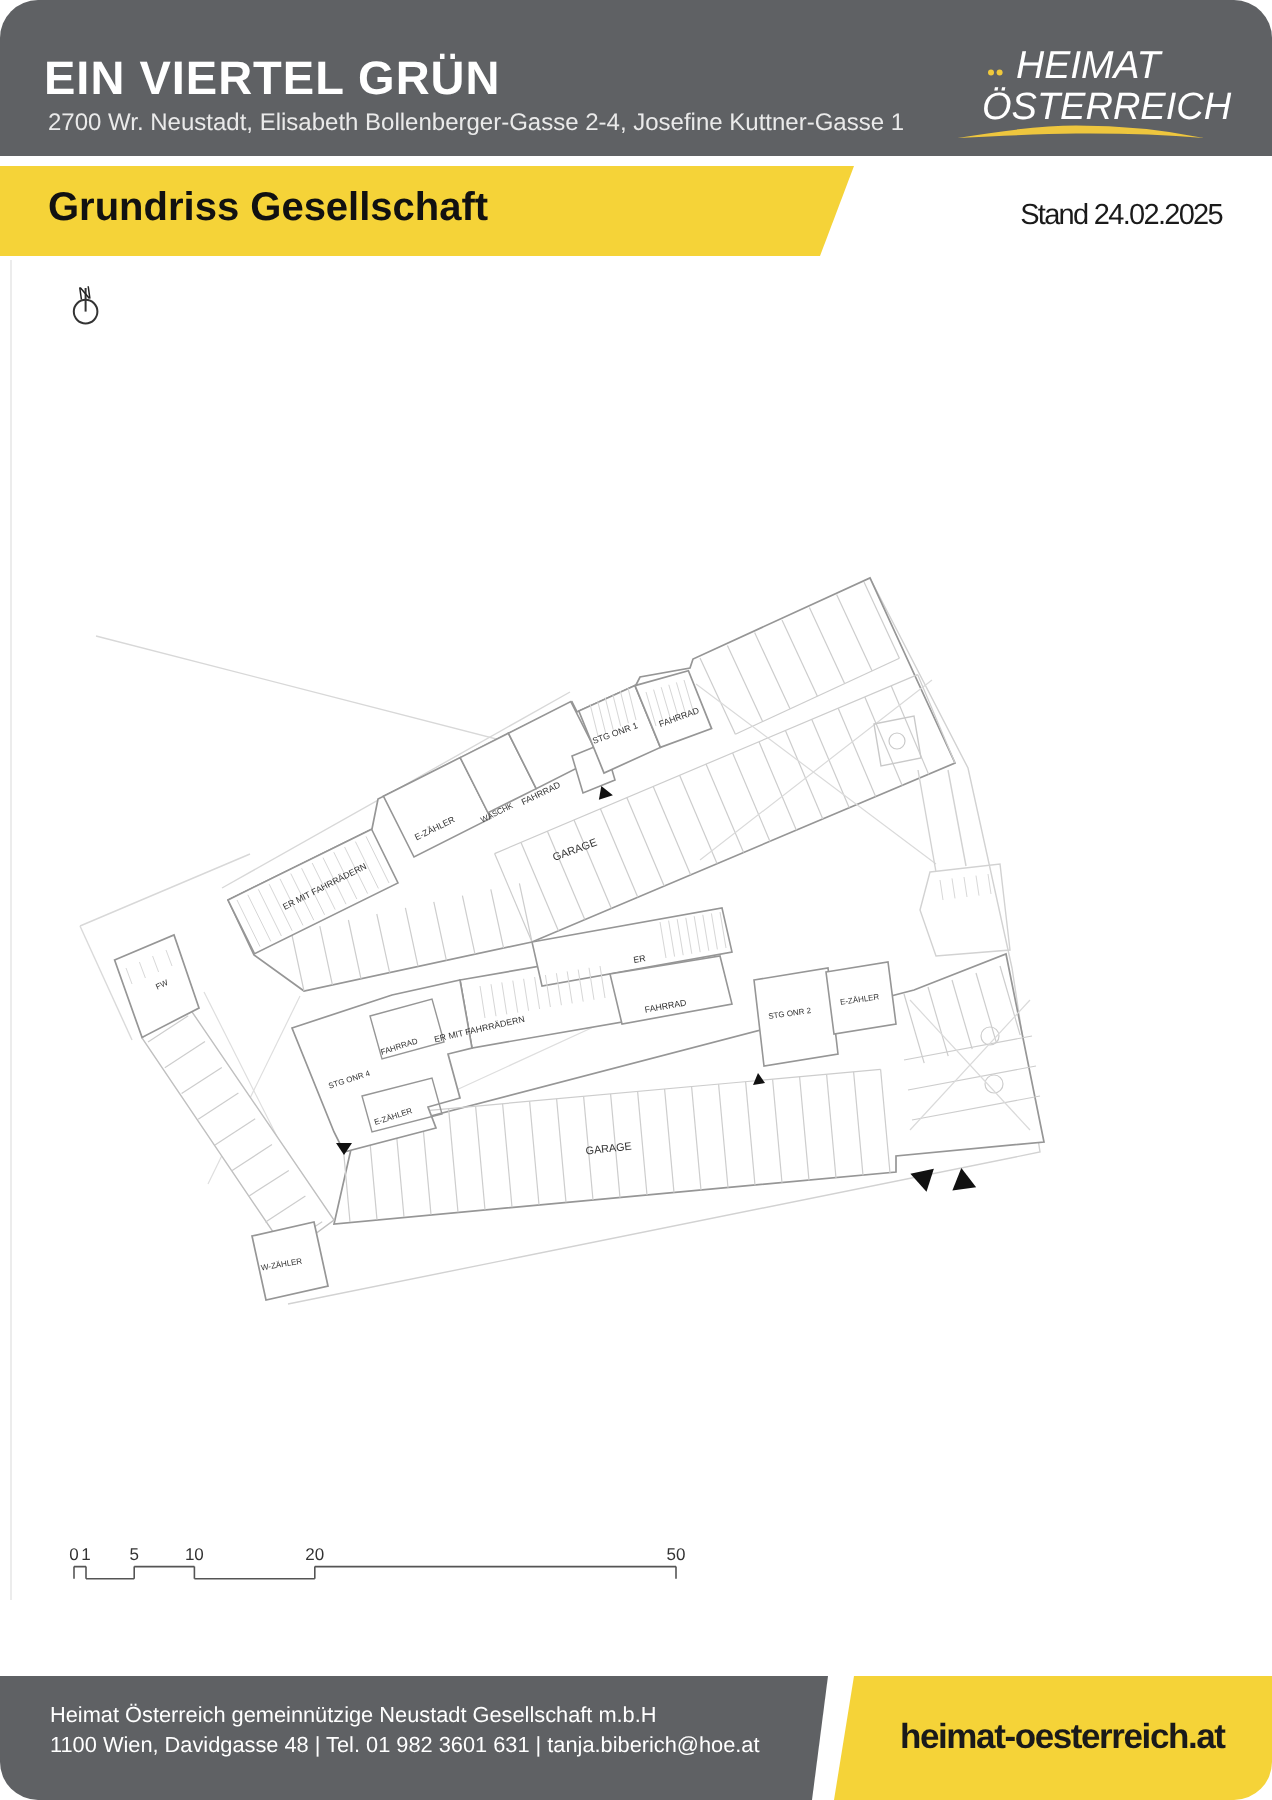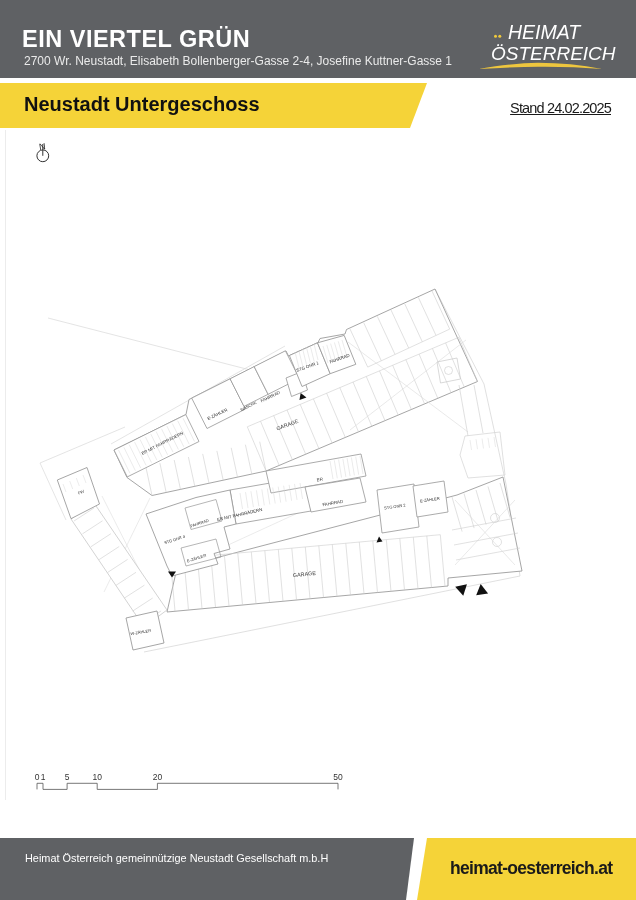--- a/index.html
+++ b/index.html
@@ -1,28 +1,28 @@
 <!DOCTYPE html>
 <html><head>
 <meta charset="utf-8">
 <style>
 * { margin:0; padding:0; box-sizing:border-box; }
 html,body { width:636px; height:900px; background:#fff; font-family:"Liberation Sans", sans-serif; }
-.page { position:relative; width:636px; height:900px; overflow:hidden; background:#fff; }
+.page { position:relative; width:636px; height:900px; overflow:hidden; background:#fff;border-radius:19px; }
 
 .header { position:absolute; left:0; top:0; width:636px; height:77.5px; background:#5f6164; }
 .header h1 { position:absolute; left:22px; top:26px; font-size:23.5px; font-weight:bold; color:#fff; letter-spacing:0.5px; }
 .header .sub { position:absolute; left:24px; top:54px; font-size:12px; color:#eaeaea; }
 
 .logo { position:absolute; right:0; top:0; }
 
 .banner { position:absolute; left:0; top:83px; width:427px; height:45px; background:#f5d338;
   clip-path: polygon(0 0, 427px 0, 410px 45px, 0 45px); }
 .banner span { position:absolute; left:24px; top:10px; font-size:20px; font-weight:bold; color:#111; }
-.stand { position:absolute; top:100px; right:25px; font-size:14.5px; letter-spacing:-0.85px; color:#1a1a1a;text-decoration:underline; }
+.stand { position:absolute; top:100px; right:25px; font-size:14.5px; letter-spacing:-0.85px; color:#1a1a1a; }
 
 .footer { position:absolute; left:0; top:838px; width:636px; height:62px; background:#5f6164;
   clip-path: polygon(0 0, 414px 0, 406px 62px, 0 62px); }
 .footer .l1 { position:absolute; left:25px; top:13.5px; font-size:10.9px; color:#fff; }
 .footer .l2 { position:absolute; left:25px; top:29px; font-size:10.9px; color:#fff; }
 .fyellow { position:absolute; left:417px; top:838px; width:219px; height:72px; background:#f5d338;
   clip-path: polygon(10px 0, 219px 0, 219px 62px, 0 62px); }
 .fyellow span { position:absolute; left:33px; top:19.5px; font-size:17.5px; letter-spacing:-0.7px; font-weight:bold; color:#1a1a1a; }
 
 .vline { position:absolute; left:5px; top:130px; width:1px; height:670px; background:#ececec; }
@@ -35,21 +35,21 @@
     <div class="sub">2700 Wr. Neustadt, Elisabeth Bollenberger-Gasse 2-4, Josefine Kuttner-Gasse 1</div>
     <svg class="logo" width="160" height="78" viewBox="0 0 160 78">
       <text x="32" y="39" font-size="19.5" font-style="italic" fill="#fff" font-family="Liberation Sans, sans-serif">HEIMAT</text>
       <text x="15" y="59.5" font-size="19" font-style="italic" fill="#fff" font-family="Liberation Sans, sans-serif">ÖSTERREICH</text>
       <circle cx="19.5" cy="36.2" r="1.5" fill="#f0c93c"></circle>
       <circle cx="23.8" cy="36.2" r="1.5" fill="#f0c93c"></circle>
       <path d="M2.8 69 Q40 62.8 62 62.8 Q95 62.8 126 69 Q95 66.5 62 66.8 Q40 67 2.8 69 Z" fill="#eec63e"></path>
     </svg>
   </div>
   <div class="banner">
-      <span>Neustadt Untergeschoss</span>
+      <span>Grundriss Gesellschaft</span>
     </div>
   <div class="stand">Stand 24.02.2025</div>
   <div class="vline"></div>
   <svg width="636" height="900" viewBox="0 0 636 900" style="position:absolute;left:0;top:0">
 <polyline points="48,318 258,372" fill="none" stroke="#d8d8d8" stroke-width="0.7"></polyline>
 <polyline points="40,463 125,427" fill="none" stroke="#d8d8d8" stroke-width="0.7"></polyline>
 <polyline points="40,463 66,520" fill="none" stroke="#dadada" stroke-width="0.7"></polyline>
 <polyline points="144,652 520,576 506,484 484,384 435,289" fill="none" stroke="#d2d2d2" stroke-width="0.7"></polyline>
 <polyline points="111,444 285,346" fill="none" stroke="#d8d8d8" stroke-width="0.7"></polyline>
 <path d="M114 450 L186 414.5 L189 399.5 L286 351 L288.5 356 L318 342.5 L320 338.5 L345 334 L346.5 329.5 L435 289 L477.5 381.5 L266 471 L152 495.5 L127 477.5 Z" fill="#ffffff" stroke="#969696" stroke-width="0.85"></path>
@@ -292,17 +292,18 @@
 <line x1="338.0" y1="783.3" x2="338.0" y2="789.4" stroke="#555" stroke-width="0.8"></line>
 <text x="37.0" y="780" font-size="8.5" fill="#333" font-family="Liberation Sans, sans-serif" text-anchor="middle">0</text>
 <text x="43.0" y="780" font-size="8.5" fill="#333" font-family="Liberation Sans, sans-serif" text-anchor="middle">1</text>
 <text x="67.1" y="780" font-size="8.5" fill="#333" font-family="Liberation Sans, sans-serif" text-anchor="middle">5</text>
 <text x="97.2" y="780" font-size="8.5" fill="#333" font-family="Liberation Sans, sans-serif" text-anchor="middle">10</text>
 <text x="157.4" y="780" font-size="8.5" fill="#333" font-family="Liberation Sans, sans-serif" text-anchor="middle">20</text>
 <text x="338.0" y="780" font-size="8.5" fill="#333" font-family="Liberation Sans, sans-serif" text-anchor="middle">50</text>
 </svg>
   <div class="footer">
     <div class="l1">Heimat Österreich gemeinnützige Neustadt Gesellschaft m.b.H</div>
+    <div class="l2">1100 Wien, Davidgasse 48 | Tel. 01 982 3601 631 | tanja.biberich@hoe.at</div>
   </div>
   <div class="fyellow">
       <span>heimat-oesterreich.at</span>
     </div>
 </div>
 
 </body></html>

